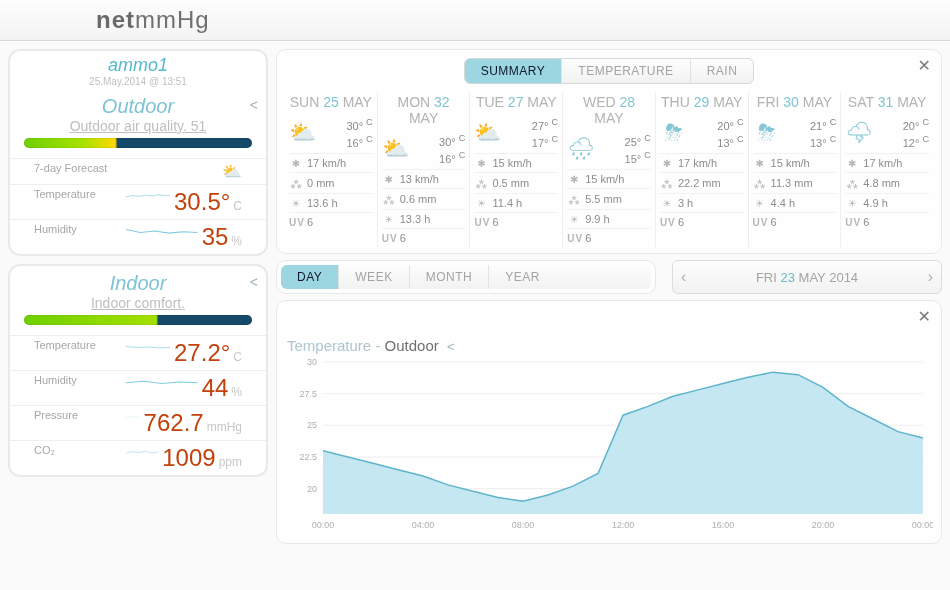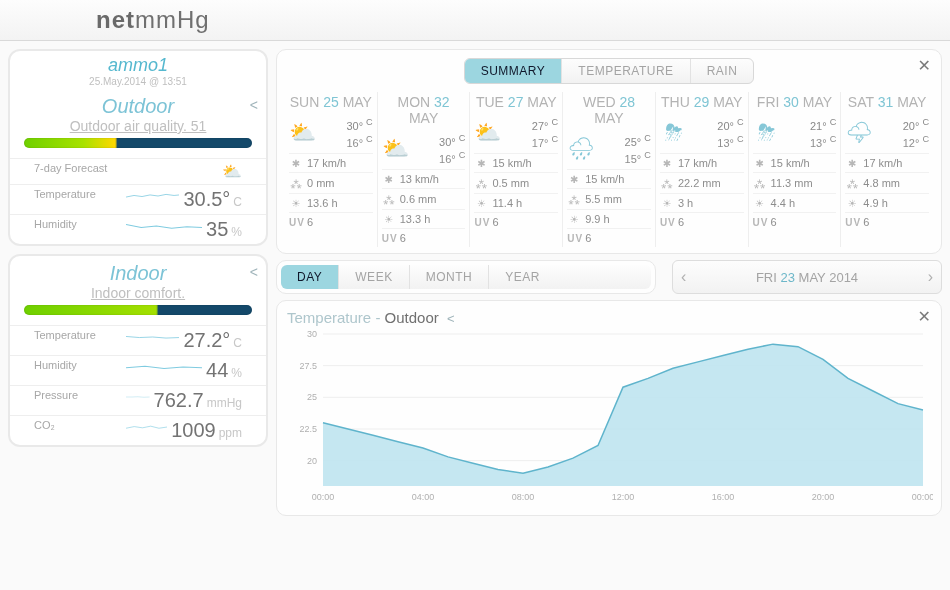--- a/index.html
+++ b/index.html
@@ -18,21 +18,21 @@
   .station-ts   { font-size:10px; color:#bfbfbf; font-weight:300; }
   .module-head { position:relative; text-align:center; padding:6px 6px 4px 6px; }
   .module-title { font-size:20px; color:#7cc3d6; font-weight:300; font-style:italic;}
   .module-sub   { font-size:14px; color:#bfbfbf;text-decoration:underline; }
   .share-icon   { position:absolute; right:8px; top:8px; color:#9fb4ba; font-size:14px; cursor:pointer;}
   .bar { height:10px; border-radius:6px; margin:4px 8px 6px 8px; background:linear-gradient(90deg,#6fd000 0%,#a8e200 26%,#ffd800 40%,#14496a 41%,#14496a 100%); box-shadow:inset 0 0 2px rgba(0,0,0,.2);}
   .bar2 { background:linear-gradient(90deg,#6fd000 0%,#a4e000 58%,#14496a 59%,#14496a 100%); }
   .row { display:flex; justify-content:space-between; border-top:1px solid #eee; padding:3px 24px; }
   .row .label { font-size:11px; color:#a7a7a7; width:88px; }
   .row .spark { flex:1; height:16px; margin:0 4px;}
-  .row .val span.num { color:#737373; font-size:20px; font-weight:300;}
+  .row .val span.num { color:#c2410c; font-size:24px; font-weight:300;}
   .row .val span.unit { color:#c7c7c7; font-size:12px; padding-left:3px;}
   .row .fcast-icon { font-size:16px; color:#85c4d4;}
   
   .main { flex:1; padding-left:8px; display:flex; flex-direction:column; gap:6px;}
   .panel { border:1px solid #e8e8e8; border-radius:10px; background:#fefefe; position:relative; padding:6px 8px;}
   .close-icon { position:absolute; right:10px; top:6px; font-size:16px; color:#7a7a7a; cursor:pointer;}
   
   .pillbar { display:flex; justify-content:center; margin-bottom:8px;}
   .pillgroup { display:flex; border:1px solid #d8d8d8; border-radius:6px; overflow:hidden; background:linear-gradient(#fdfdfd,#f2f2f2);}
   .pill { padding:5px 16px; font-size:12px; color:#a4a4a4; letter-spacing:.5px; cursor:pointer; border-right:1px solid #e2e2e2;}
@@ -50,21 +50,21 @@
   .fc-tmp .hi { color:#888;}
   .fc-line { display:flex; align-items:center; gap:4px; padding:3px 0; border-top:1px solid #f1f1f1;}
   .fc-line .ic{ width:14px; text-align:center; color:#b7b7b7; font-size:10px;}
   .uv { font-size:9px; font-weight:bold; color:#c0c0c0; letter-spacing:1px;}
   
   .range-row { display:flex; gap:16px; align-items:stretch;}
   .range-pills { flex:1; }
   .datepager { flex:0 0 270px; display:flex; align-items:center; justify-content:space-between; border:1px solid #ddd; border-radius:6px; background:linear-gradient(#fdfdfd,#f2f2f2); padding:4px 8px; color:#a4a4a4; font-size:13px; cursor:pointer;}
   .datepager .cur .d { color:#6db7c9; font-weight:400;}
   .pg-arrow{ font-size:16px; color:#b0b0b0;}
-  .graph-title { font-size:15px; color:#aec6cc; font-weight:300; padding:2px 0 0 2px;}
+  .graph-title { font-size:15px; color:#aec6cc; font-weight:300; padding:2px 0 0 2px;margin-top:28px;}
   .graph-title .loc { color:#707070; font-weight:400;}
   .graph-share { color:#9fb4ba; font-size:13px; padding-left:4px;}
   .graph { width:100%; height:180px; }
   svg path.spark { stroke:#7fcbe0; stroke-width:1.5; fill:none;}
 </style>
 </head>
 <body>
 
 <div class="brand">
   <span class="brand-text"><span class="light">net</span><span class="bold">mmHg</span></span>

